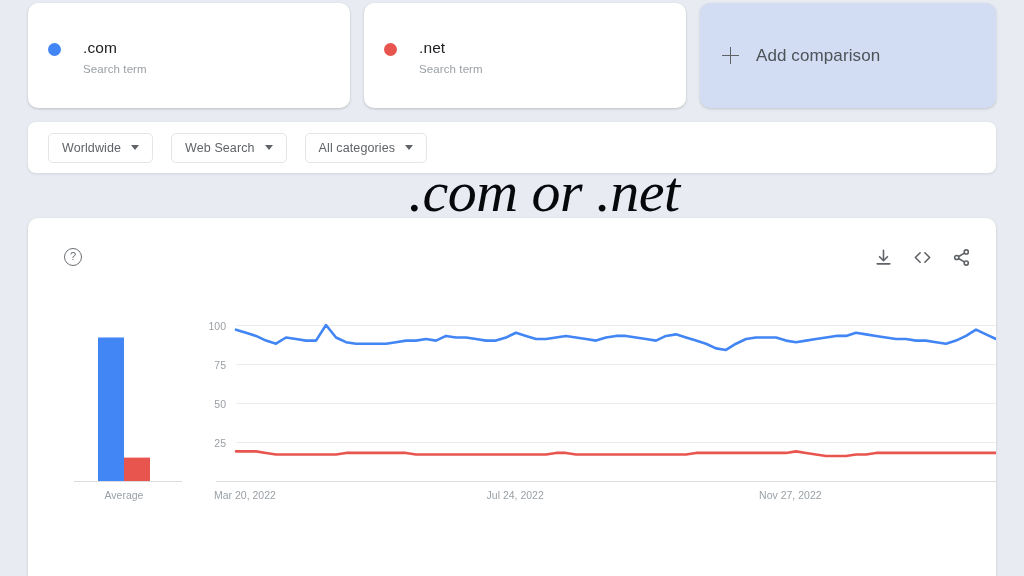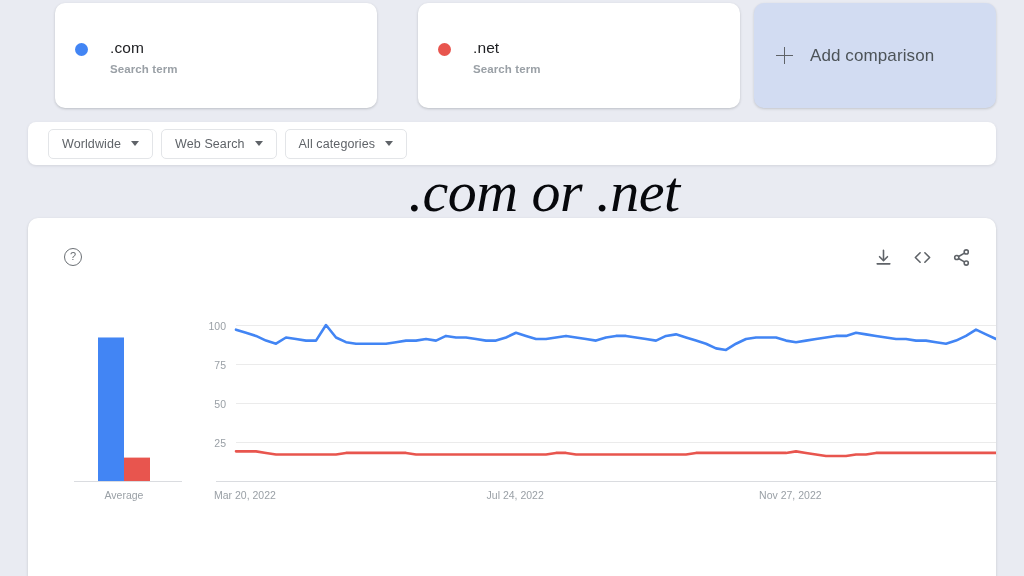--- a/index.html
+++ b/index.html
@@ -26,21 +26,20 @@
     gap: 14px;
   }
   .term-card {
     width: 322px;
     height: 105px;
     background: #ffffff;
     border-radius: 10px;
     box-shadow: 0 1px 3px rgba(60,64,67,.16), 0 1px 2px rgba(60,64,67,.10);
     position: relative;
     box-sizing: border-box;
-    margin-left: 27px;
   }
   .term-inner {
     position: absolute;
     left: 20px;
     top: 36px;
     display: flex;
     align-items: flex-start;
   }
   .term-dot {
     width: 13px;
@@ -55,21 +54,20 @@
     color: #202124;
     line-height: 18px;
     letter-spacing: .1px;
   }
   .term-sub {
     font-size: 11.5px;
     color: #9aa0a6;
     line-height: 15px;
     margin-top: 5px;
     letter-spacing: .1px;
-    font-weight: bold;
   }
 
   .add-card {
     flex: 1;
     height: 105px;
     background: #d2dcf2;
     border-radius: 10px;
     box-shadow: 0 1px 3px rgba(60,64,67,.14), 0 1px 2px rgba(60,64,67,.08);
     display: flex;
     align-items: center;
@@ -95,29 +93,29 @@
     color: #4c5358;
     letter-spacing: .1px;
   }
 
   
   .filter-bar {
     position: absolute;
     left: 28px;
     top: 122px;
     width: 968px;
-    height: 43px;
+    height: 51px;
     background: #ffffff;
     border-radius: 8px;
     box-shadow: 0 1px 3px rgba(60,64,67,.13);
     display: flex;
     align-items: center;
     padding-left: 20px;
     box-sizing: border-box;
-    gap: 8px;
+    gap: 18px;
     z-index: 2;
   }
   .chip {
     height: 30px;
     border: 1px solid #e3e5e8;
     border-radius: 5px;
     display: flex;
     align-items: center;
     padding: 0 13px;
     background: #fff;

